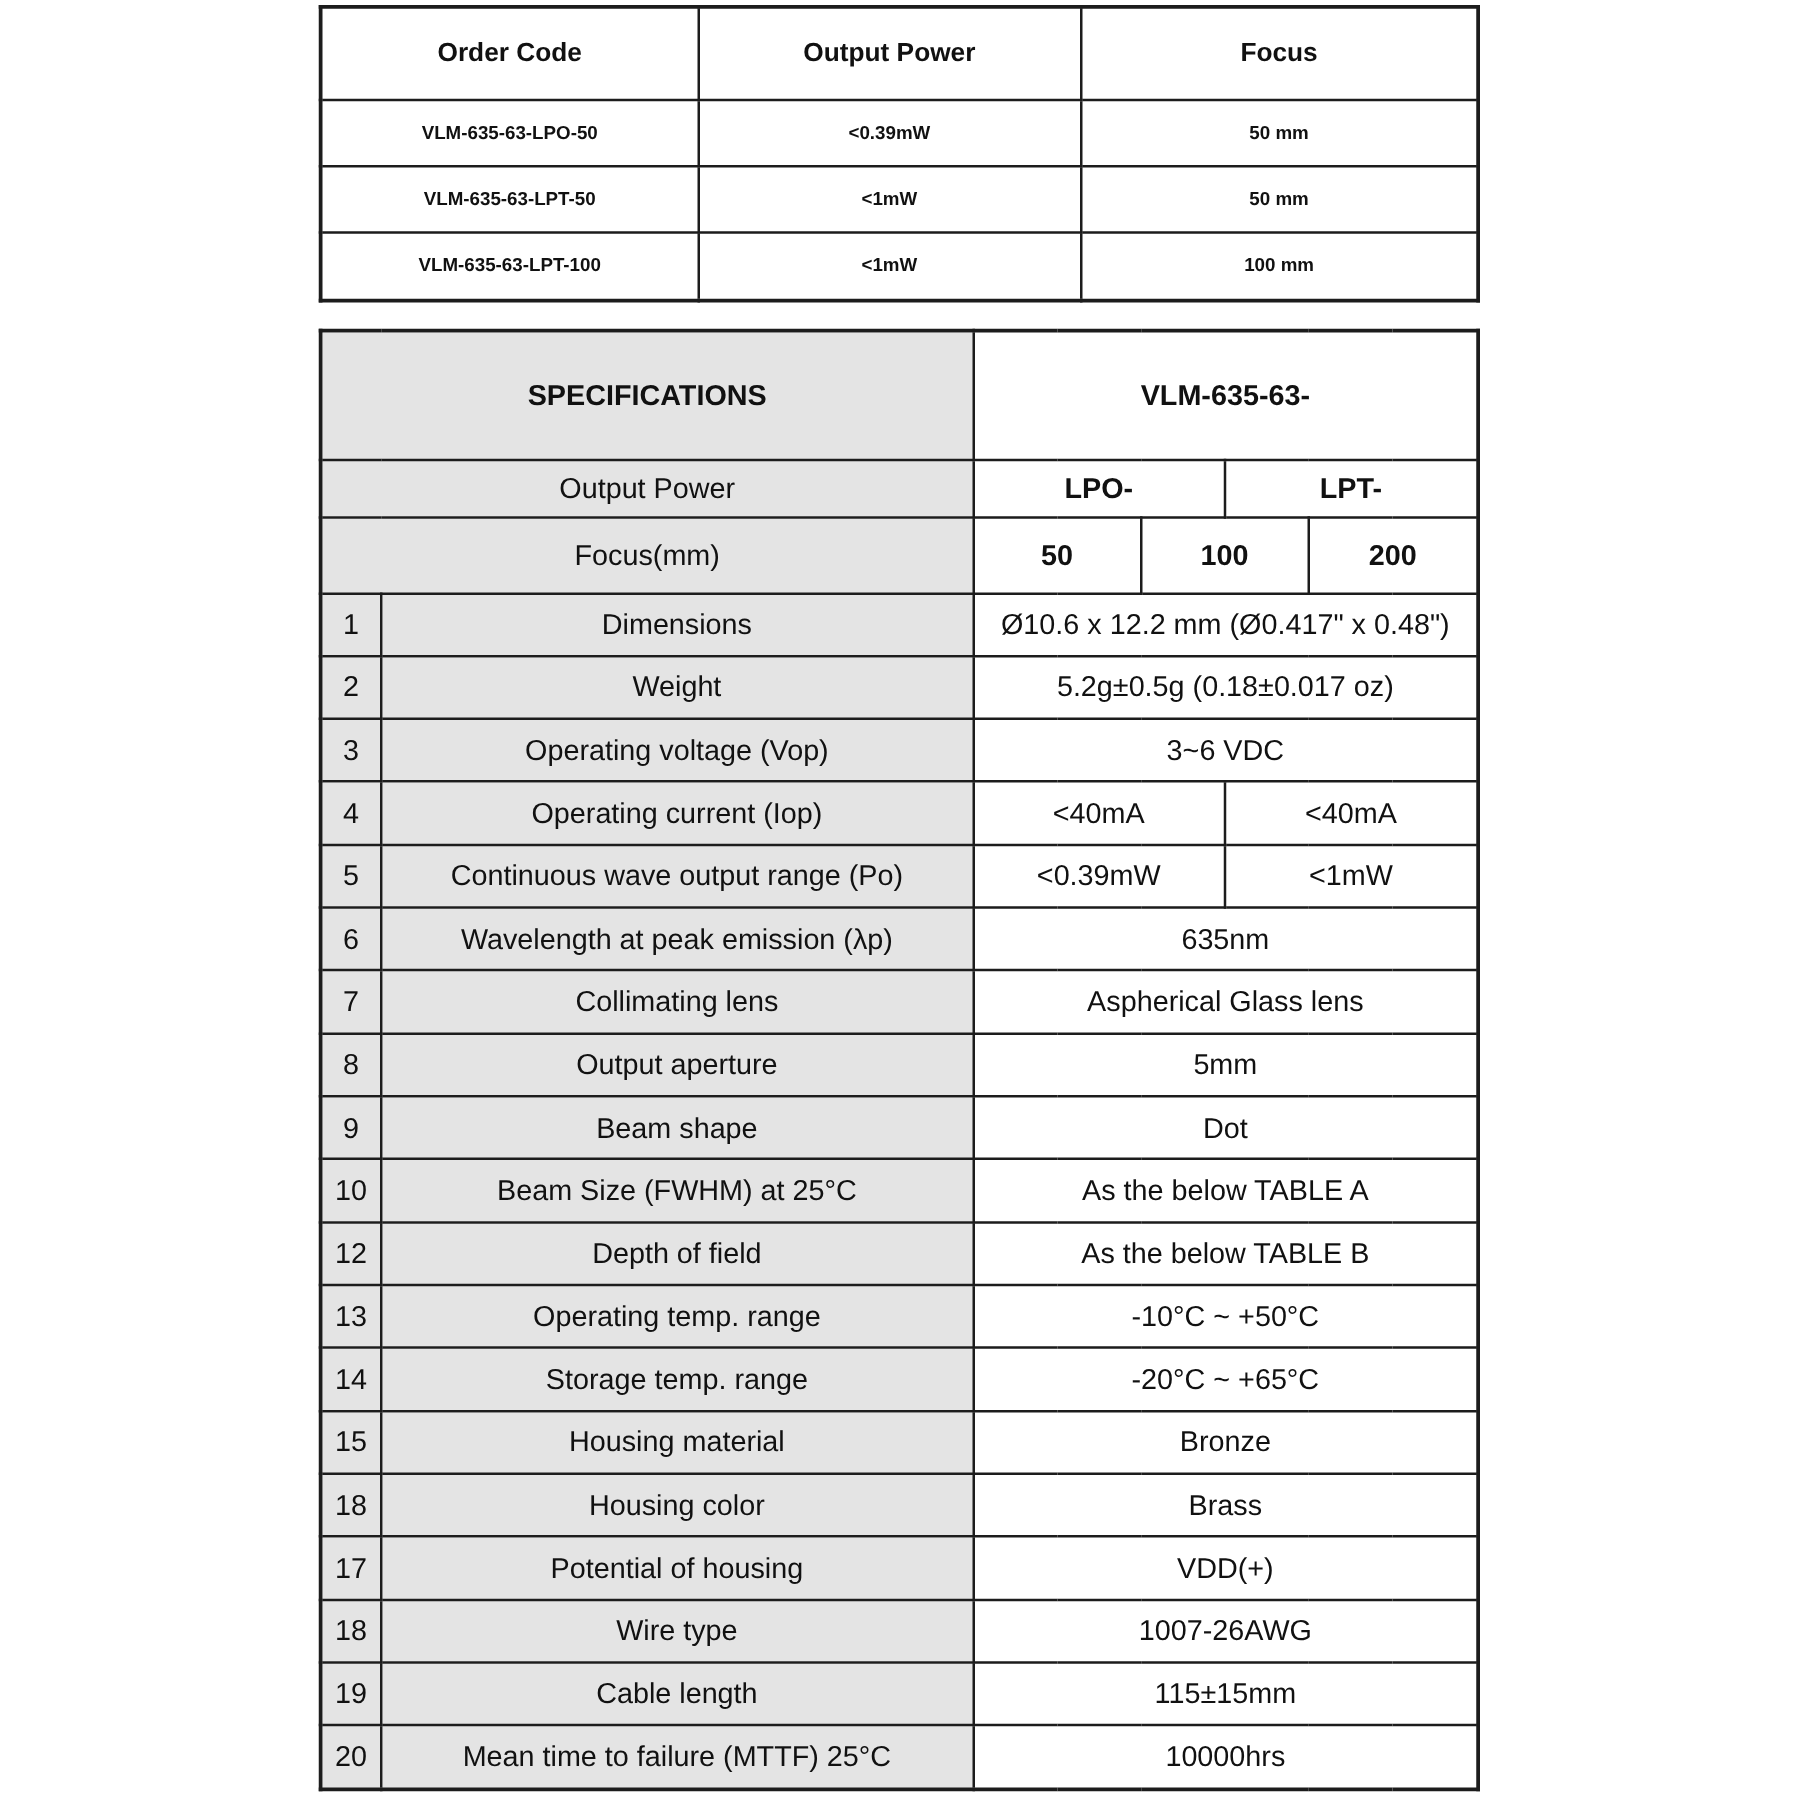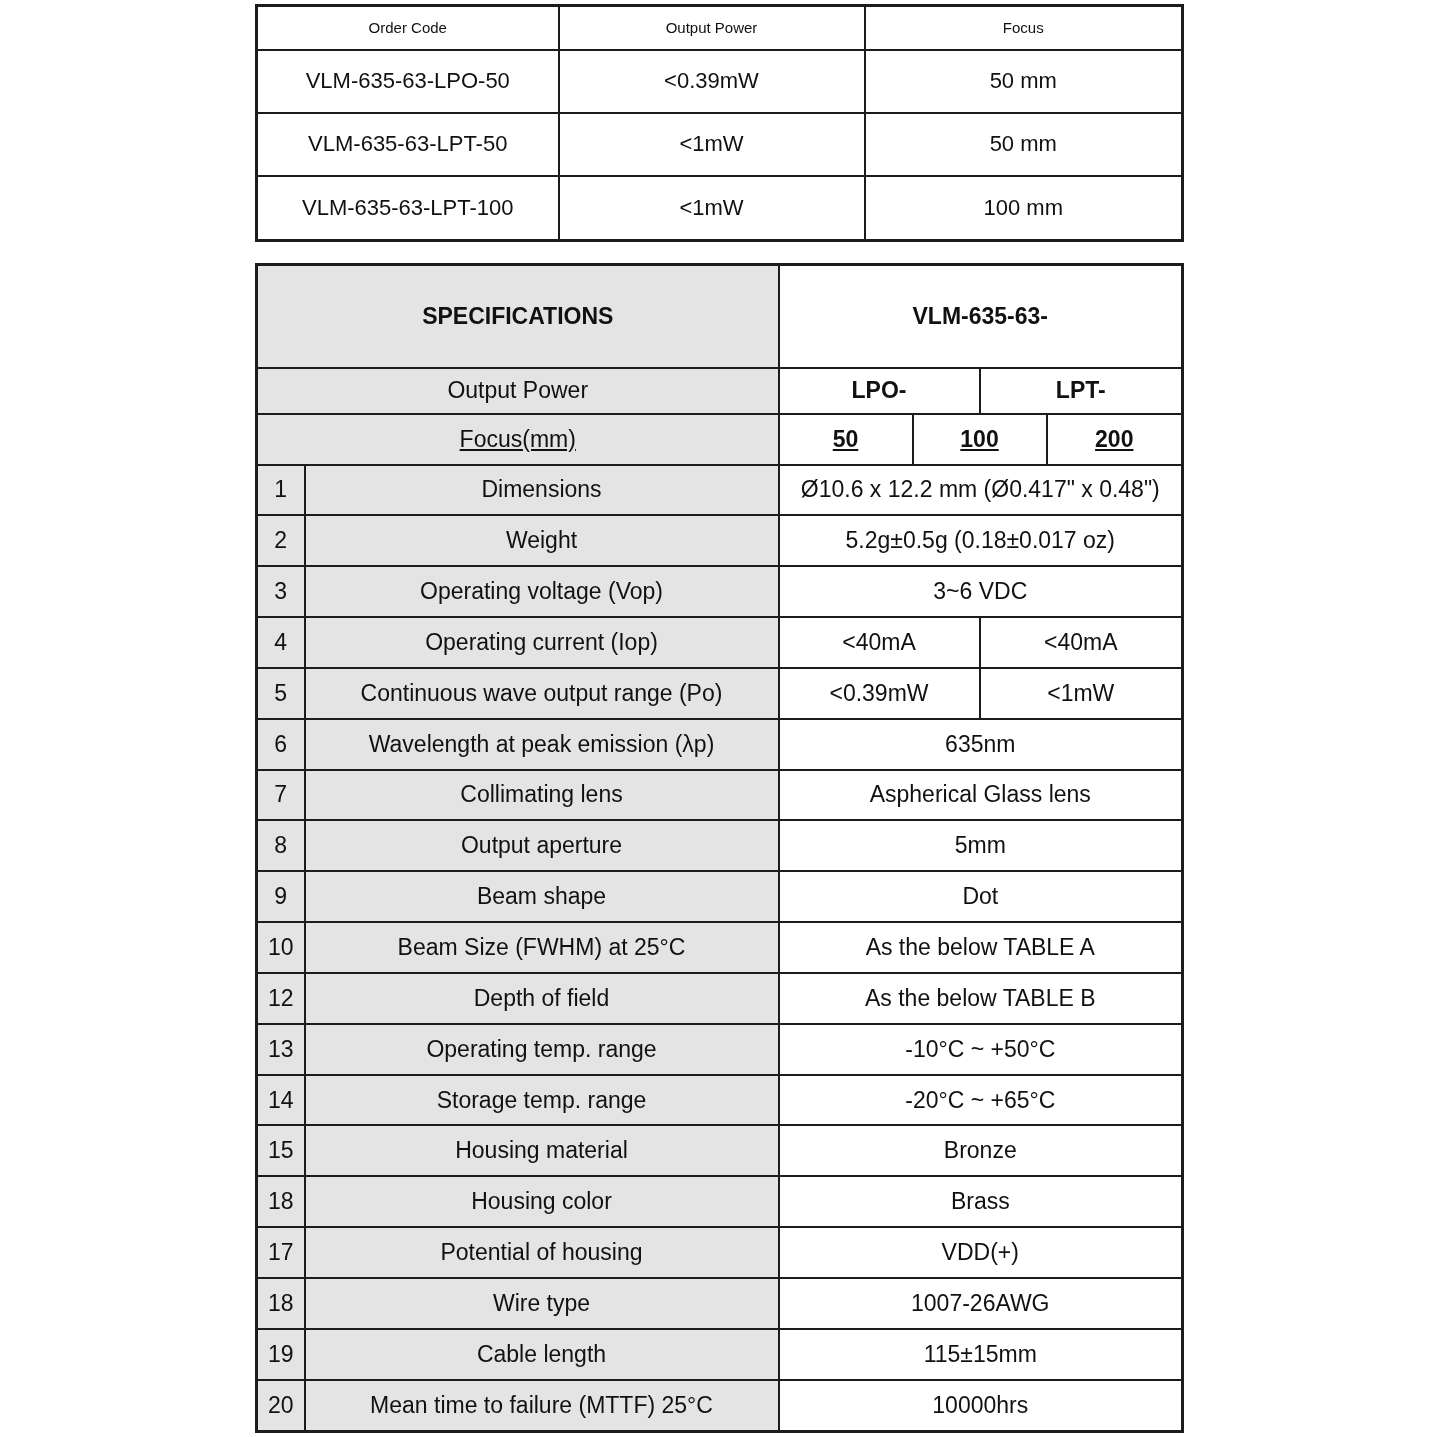--- a/index.html
+++ b/index.html
@@ -29,37 +29,37 @@
     padding:0 4px;
     overflow:hidden;
     white-space:nowrap;
   }
   
   .order-table{
     top:4px;
     width:926px;height:238px;
     border:3px solid var(--border-color);
   }
-  .order-table th{font-size:15px;font-weight:normal;}
-  .order-table td{font-size:22px;font-weight:normal;}
+  .order-table th{font-size:21px;font-weight:bold;}
+  .order-table td{font-size:15px;font-weight:bold;}
   
   .spec-table{
     top:263px;
     width:926px;height:1170px;
     border:3px solid var(--border-color);
   }
   .spec-table td{font-size:23px;}
   .gray{background:var(--cell-gray);}
   .spec-title{font-size:27px;font-weight:bold;}
   .spec-model{font-size:26px;font-weight:bold;}
   .sub-hdr{font-size:24px;}
   .bold-val{font-size:24px;font-weight:bold;}
   .row-title{height:103px;text-align:center;}
   .row-op{height:46px;}
-  .row-focus{height:51px;text-decoration:underline;}
+  .row-focus{height:61px;}
 </style>
 </head>
 <body>
 
 <table class="order-table">
   <colgroup>
       <col style="width:302px">
       <col style="width:306px">
       <col style="width:318px">
     </colgroup>

